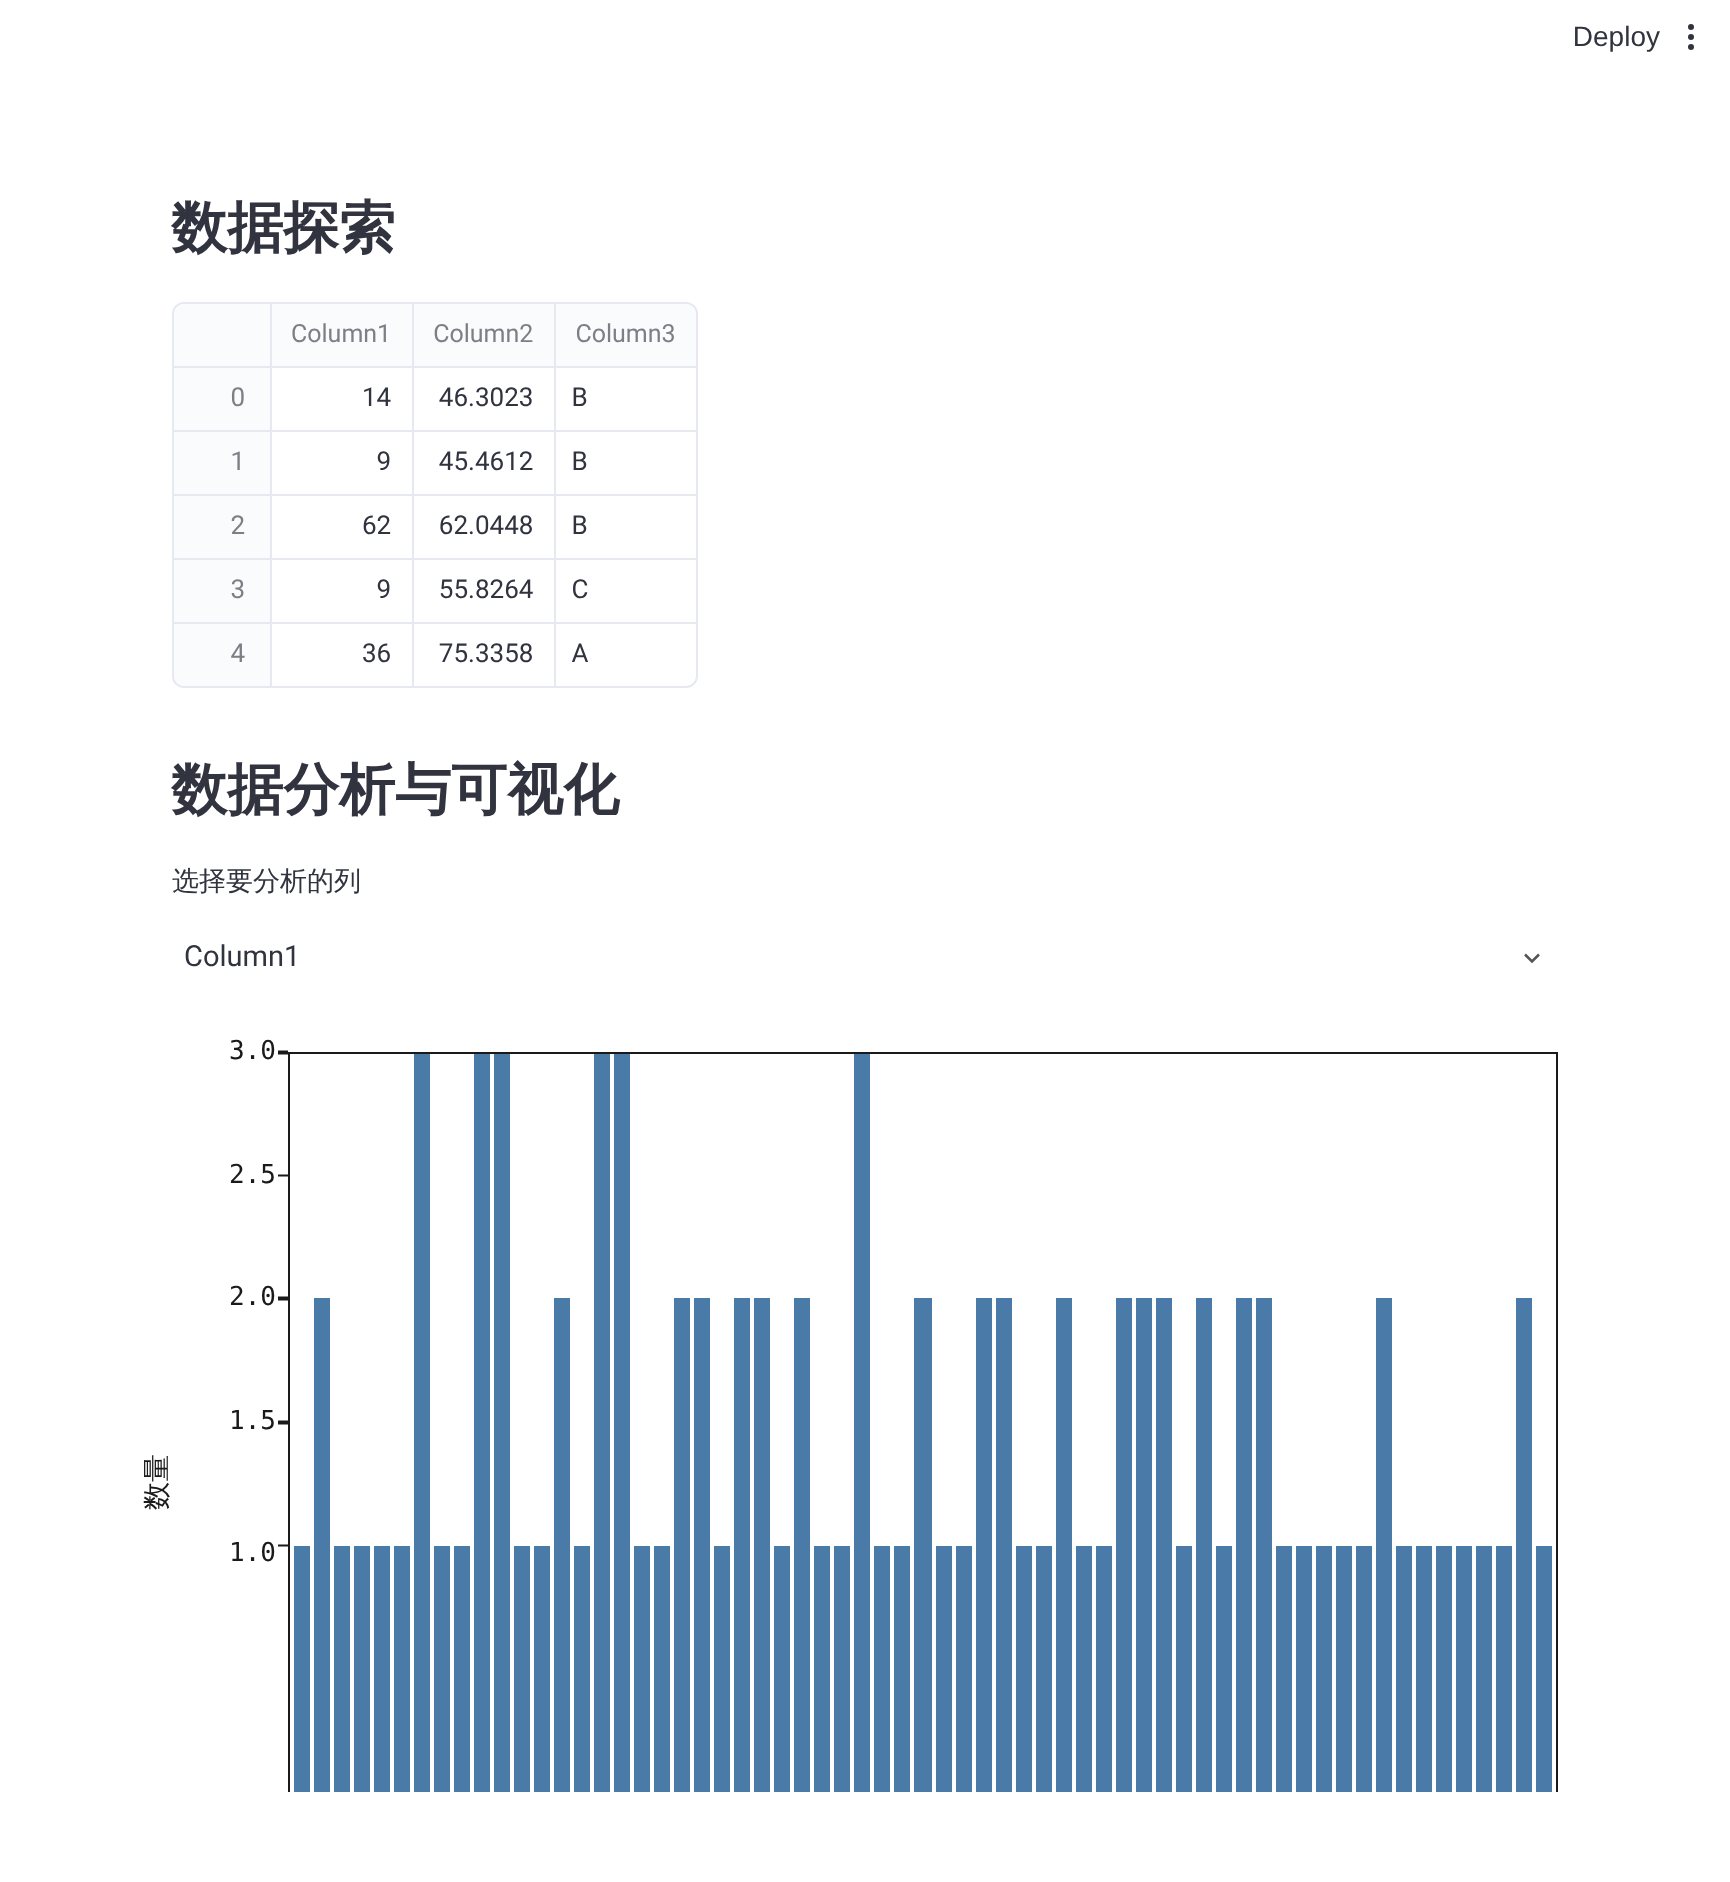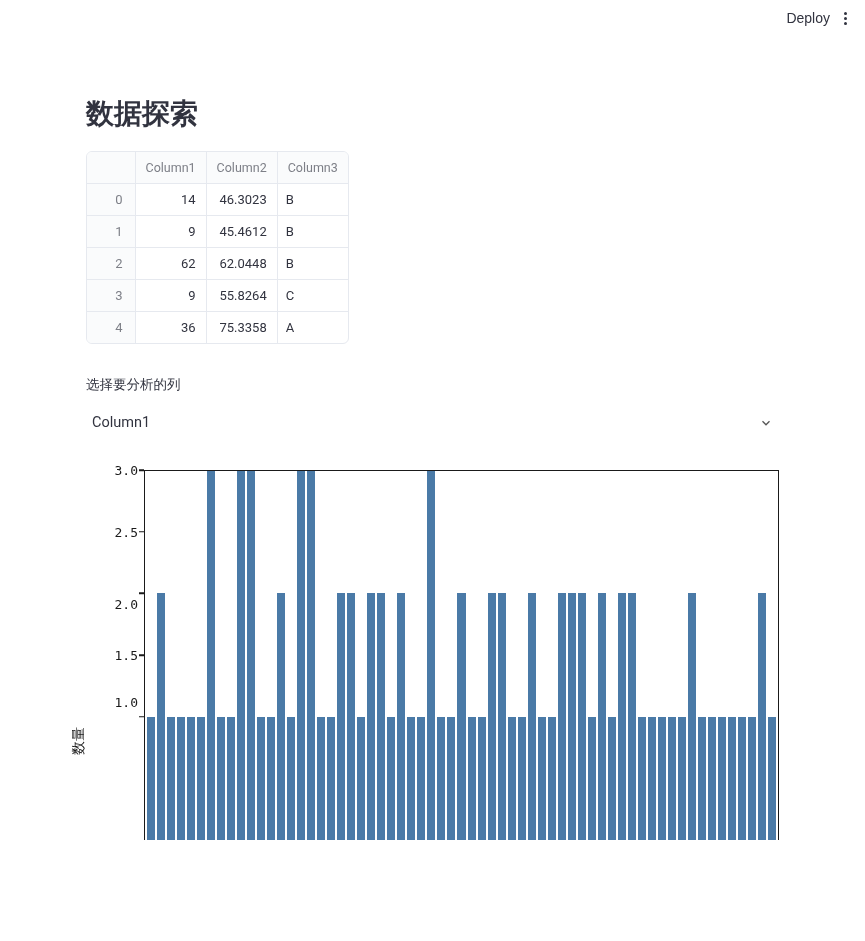--- a/index.html
+++ b/index.html
@@ -227,39 +227,40 @@
           <tr>
             <td>4</td>
             <td>36</td>
             <td>75.3358</td>
             <td class="txt">A</td>
           </tr>
         </tbody>
     </table>
   </div>
 
+  <h2>数据分析与可视化</h2>
 
   <div class="select-label">选择要分析的列</div>
   <div class="select-box">
     <span class="select-value">Column1</span>
     <span class="chevron">
       <svg width="14" height="14" viewBox="0 0 24 24" fill="none" stroke-width="2.2">
           <polyline points="6 9 12 15 18 9"></polyline>
         </svg>
     </span>
   </div>
 
   <div class="chart-wrap">
     <div style="position:relative;">
       <div class="yticks" id="yticks">
-          <div class="ytick" style="top: 232px;">1.0</div>
+          <div class="ytick" style="top: 251px;">1.0</div>
           <div class="ytick-line" style="top: 246.667px;"></div>
           <div class="ytick" style="top: 185px;">1.5</div>
           <div class="ytick-line" style="top: 185px;"></div>
-          <div class="ytick" style="top: 134px;">2.0</div>
+          <div class="ytick" style="top: 123px;">2.0</div>
           <div class="ytick-line" style="top: 123.333px;"></div>
           <div class="ytick" style="top: 61.6667px;">2.5</div>
           <div class="ytick-line" style="top: 61.6667px;"></div>
           <div class="ytick" style="top: 0px;">3.0</div>
           <div class="ytick-line" style="top: 0px;"></div>
         </div>
       <div class="chart-frame">
         <div class="bars" id="bars">
             <div class="bar" style="height: 123.333px; background: rgb(74, 122, 167);"></div>
             <div class="bar" style="height: 246.667px; background: rgb(74, 122, 167);"></div>

